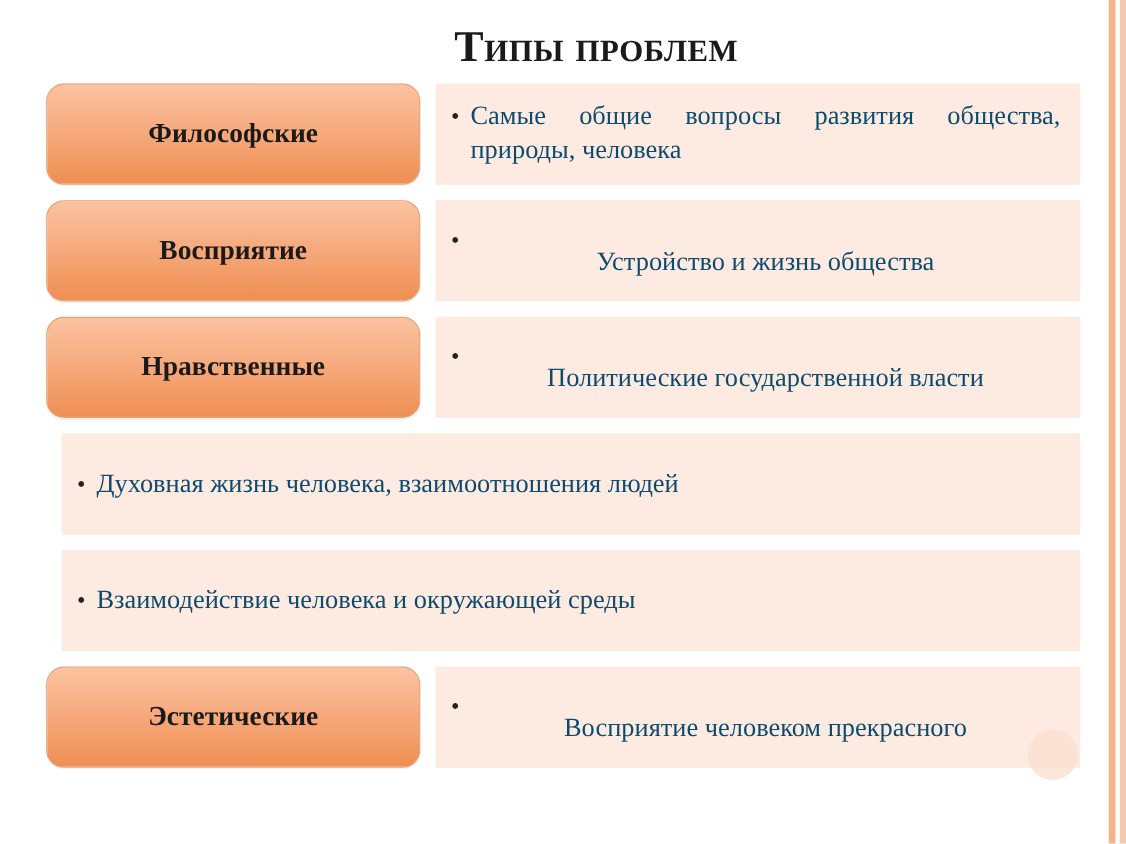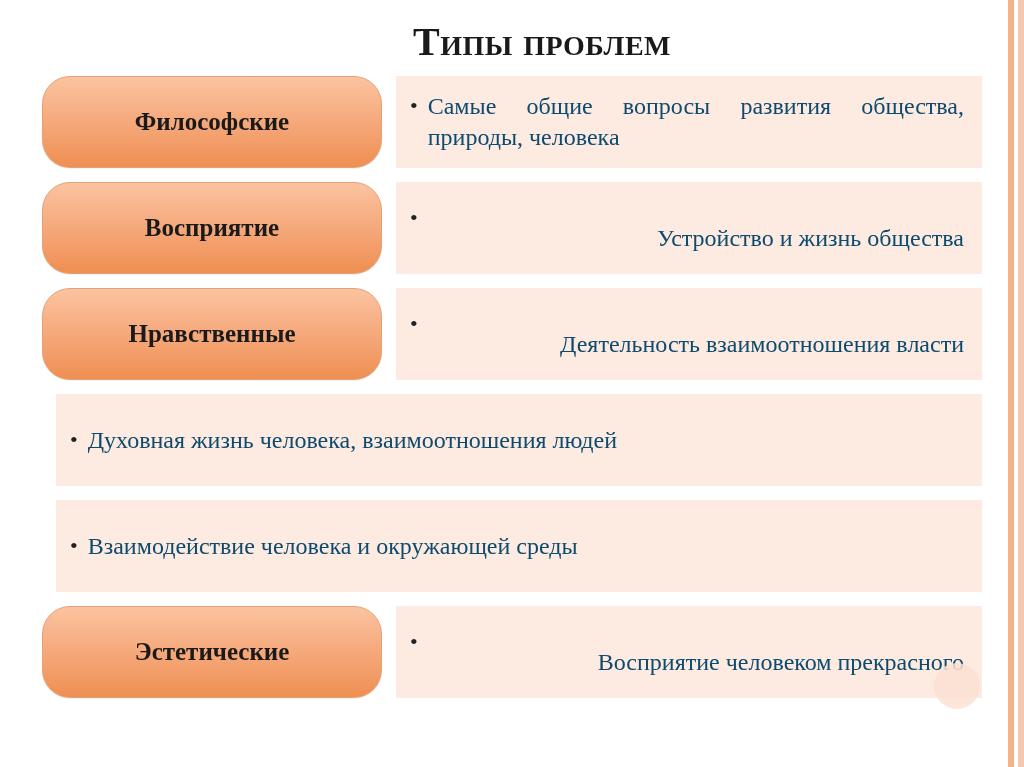--- a/index.html
+++ b/index.html
@@ -54,21 +54,21 @@
     display: flex;
     align-items: stretch;
     height: 92px;
     margin-bottom: 14px;
   }
 
   
   .pill {
     width: 340px;
     min-width: 340px;
-    border-radius: 28px;
+    border-radius: 16px;
     border: 1px solid #e4a176;
     background: linear-gradient(180deg, #fbc3a0 0%, #f6ab7f 45%, #ef8f52 100%);
     display: flex;
     align-items: center;
     justify-content: center;
     box-sizing: border-box;
     box-shadow: 0 1px 1px rgba(0,0,0,0.06);
   }
   .pill-text {
     font-family: "Liberation Serif", serif;
@@ -102,21 +102,21 @@
     flex: 0 0 auto;
   }
   .band-text {
     font-family: "Liberation Serif", serif;
     font-size: 24px;
     color: #0c4a6e;
     line-height: 1.28;
     text-align: justify;
     flex: 1 1 auto;
   }
-  .band-text.nojustify { text-align: right; margin-top: 20px; }
+  .band-text.nojustify { text-align: center; margin-top: 20px; }
 
   
   .deco-circle {
     position: absolute;
     right: 44px;
     bottom: 58px;
     width: 46px;
     height: 46px;
     border-radius: 50%;
     background: #fbe0d2;
@@ -157,21 +157,21 @@
     </div>
   </div>
 
   <div class="row">
     <div class="pill">
       <span class="pill-text">Нравственные</span>
     </div>
     <div class="band">
       <div class="bullet-wrap">
         <span class="bullet-dot">•</span>
-        <span class="band-text nojustify">Деятельность взаимоотношения власти</span>
+        <span class="band-text nojustify">Политические государственной власти</span>
       </div>
     </div>
   </div>
 
   <div class="row">
     <div class="band">
       <div class="bullet-wrap">
         <span class="bullet-dot">•</span>
         <span class="band-text">Духовная жизнь человека, взаимоотношения людей</span>
       </div>

